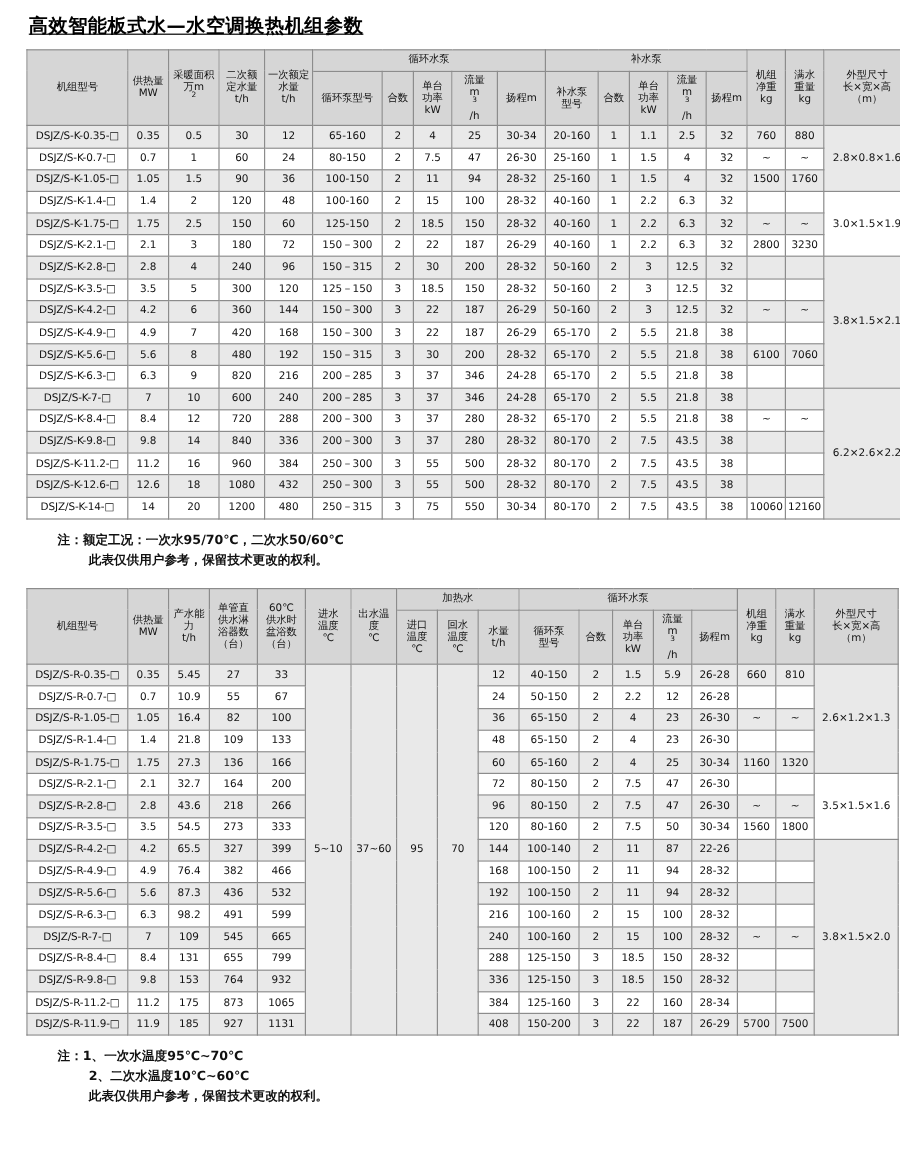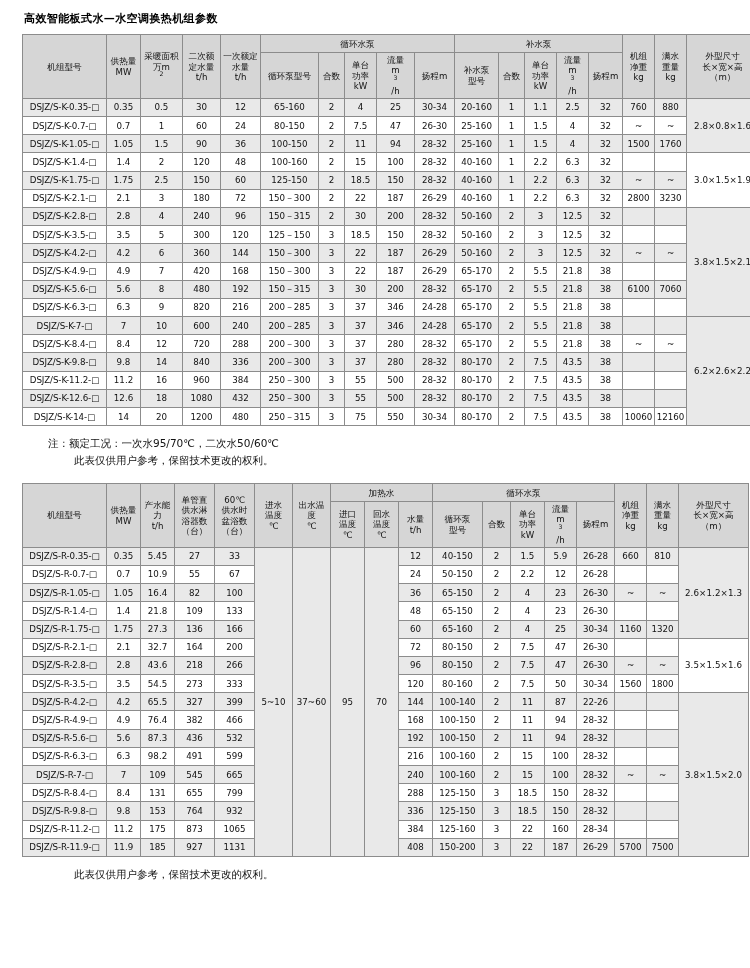--- a/index.html
+++ b/index.html
@@ -22,26 +22,27 @@
     padding: 0;
   }
   .section {
     padding: 0 22px;
     box-sizing: border-box;
   }
   .sec1 { padding-top: 12px; }
   .sec2 { padding-top: 14px; }
 
   .sec-title {
-    font-size: 11px;
+    font-size: 16px;
     font-weight: bold;
     letter-spacing: 0.4px;
     color: #000;
     margin: 0 0 8px 2px;
     line-height: 1.3;
+    text-decoration: underline;
   }
 
   table.spec {
     border-collapse: collapse;
     width: 706px;
     table-layout: fixed;
     border: 1.4px solid #555;
   }
   table.spec td, table.spec th {
     border: 0.8px solid #8c8c8c;
@@ -83,20 +84,21 @@
   .hdr-stack { display: block; }
   .hdr-stack span { display: block; }
   sup { font-size: 0.72em; vertical-align: super; line-height: 0; }
 
   .notes {
     margin-top: 9px;
     padding-left: 26px;
     font-size: 10.5px;
     line-height: 1.62;
     color: #111;
+    font-weight: bold;
   }
   .notes .nrow { display: block; white-space: pre; }
   .notes .indent { padding-left: 26px; }
 </style>
 </head>
 <body>
 
 <div class="page">
 
   <div class="section sec1">
@@ -1005,17 +1007,19 @@
             <td>22</td>
             <td>187</td>
             <td>26-29</td>
             <td>5700</td>
             <td>7500</td>
           </tr>
         </tbody>
     </table>
 
     <div class="notes" id="notes2">
+        <div class="nrow">注：1、一次水温度95℃~70℃</div>
+        <div class="nrow indent">2、二次水温度10℃~60℃</div>
         <div class="nrow indent">此表仅供用户参考，保留技术更改的权利。</div>
       </div>
   </div>
 
 </div>
 
 </body></html>

